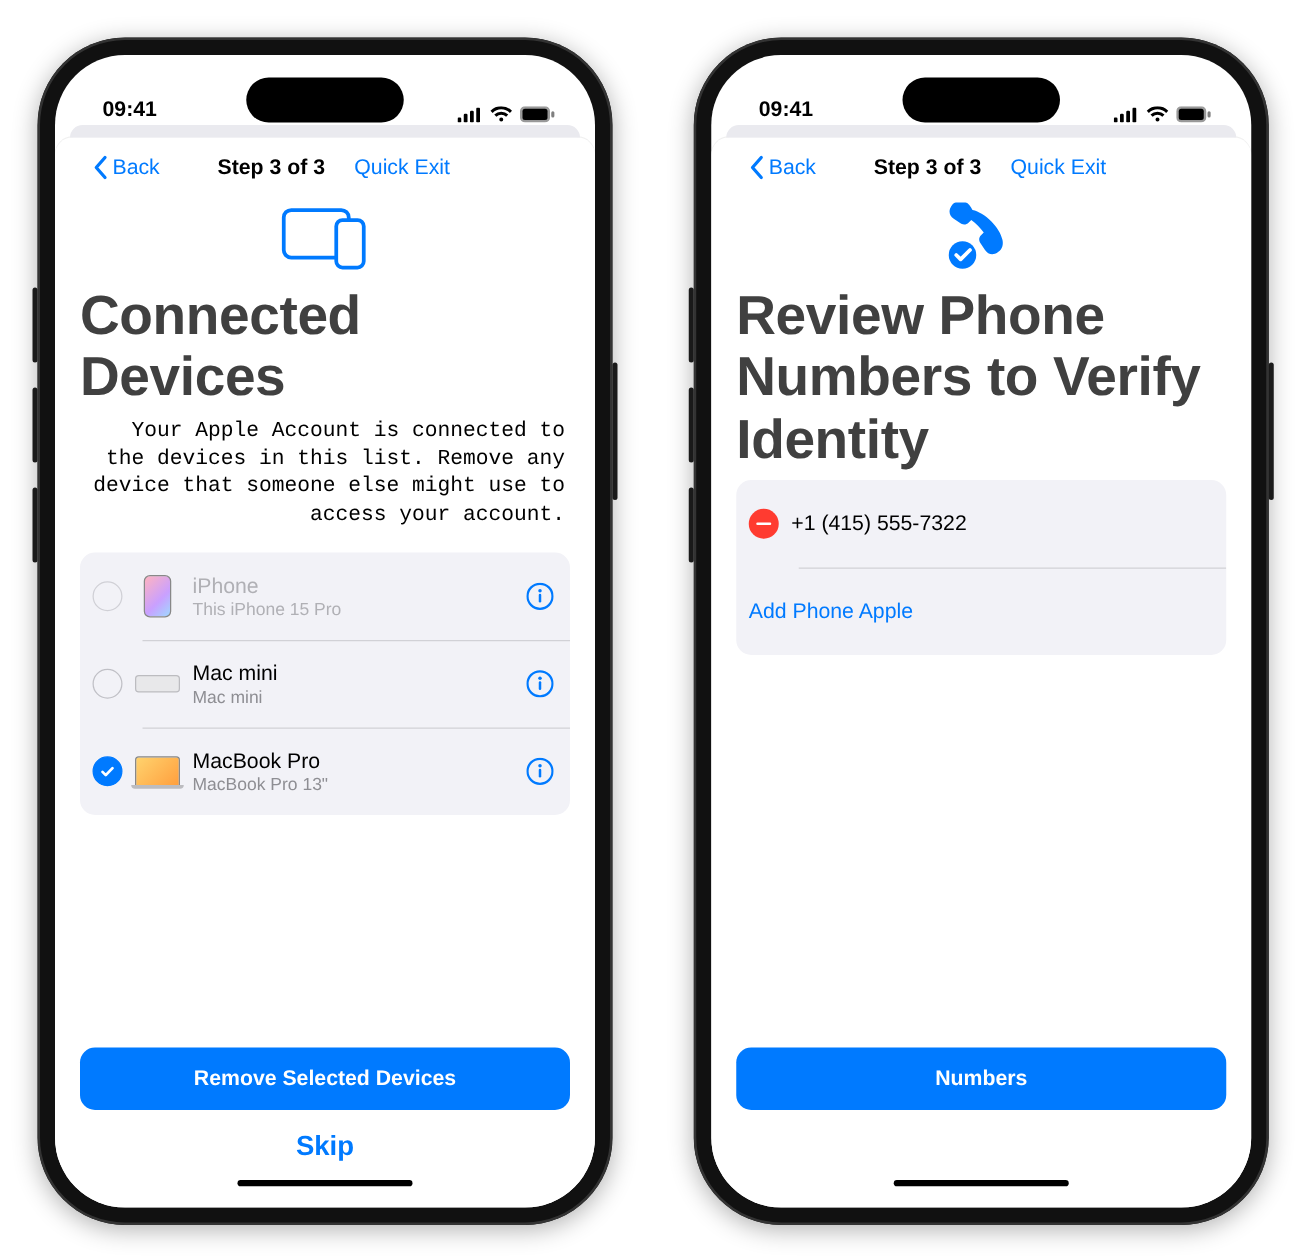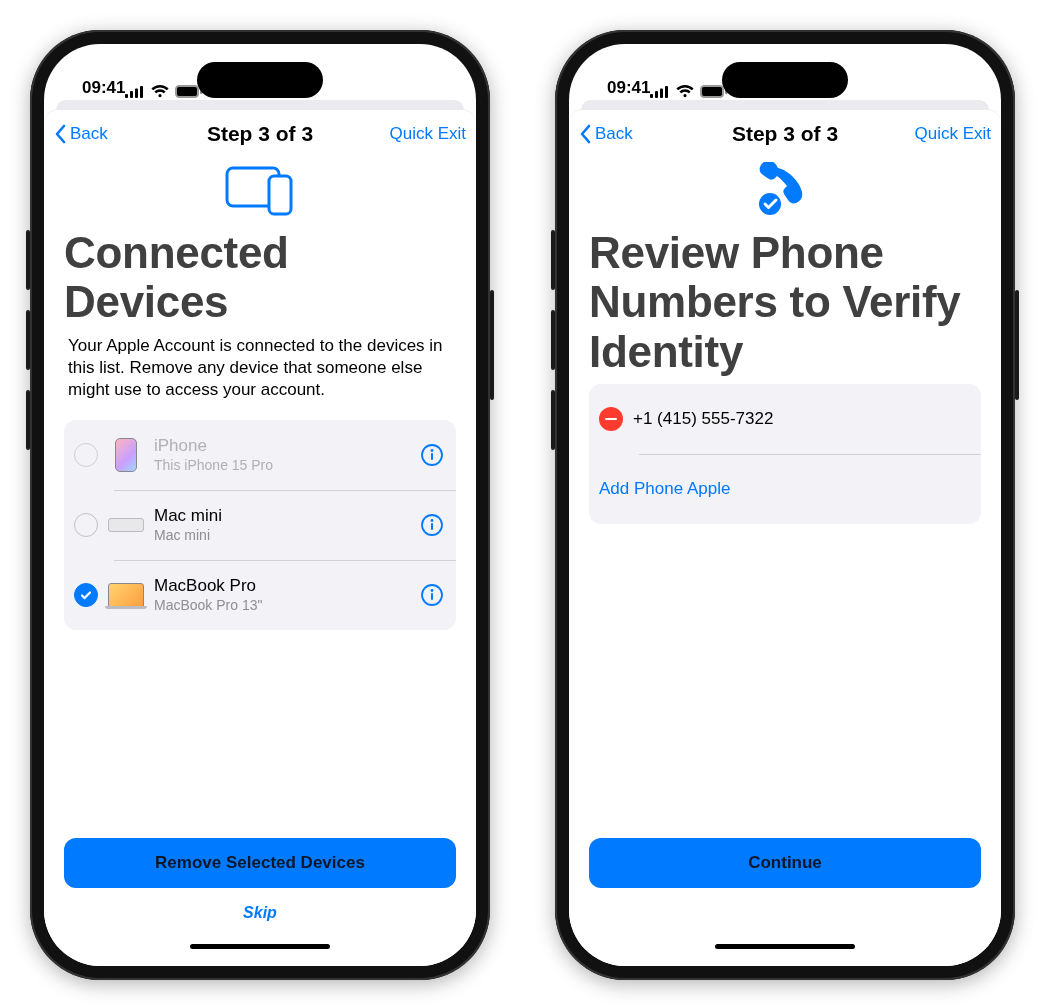--- a/index.html
+++ b/index.html
@@ -67,20 +67,21 @@
     width: 126px;
     height: 36px;
     background: #000;
     border-radius: 22px;
     z-index: 50;
   }
   .status-bar {
     height: 54px;
     display:flex;
     align-items:flex-end;
+    justify-content:space-between;
     padding: 0 32px 2px 38px;
     font-size: 17px;
     font-weight: 600;
     color: #000;
   }
   .status-icons { display:flex; align-items:center; gap:6px; }
   .status-icons svg { display:block; }
 
   .sheet {
     flex:1;
@@ -99,35 +100,35 @@
     left:12px; right:12px; top:-10px; height:10px;
     background:#eaeaef;
     border-top-left-radius:14px;
     border-top-right-radius:14px;
   }
 
   .nav-bar {
     height: 48px;
     display:flex;
     align-items:center;
-    justify-content:space-between;
-    padding: 0 10px;
+    justify-content:flex-start;
+    padding: 0 30px;
     font-size: 17px;
   }
   .nav-left, .nav-right {
     color: var(--ios-blue);
     display:flex;
     align-items:center;
     gap:2px;
     min-width: 100px;
   }
   .nav-right { justify-content:flex-end; }
   .nav-title {
     font-weight: 600;
-    font-size: 21px;
+    font-size: 17px;
     color:#000;
   }
   .nav-left svg { margin-right:2px; }
 
   .content {
     flex:1;
     padding: 0 20px;
     display:flex;
     flex-direction:column;
     overflow:hidden;
@@ -144,22 +145,23 @@
     font-weight: 700;
     letter-spacing: -0.3px;
     margin: 0 0 8px 0;
     color:#404040;
     text-align:left;
   }
   .page-desc {
     font-size: 17px;
     line-height: 1.32;
     color:#000;
-    text-align:left;
+    text-align:right;
     margin: 0 4px 18px 4px;
+    font-family: Liberation Mono, monospace;
   }
 
   .list-group {
     background: var(--ios-group-bg);
     border-radius: 12px;
     overflow:hidden;
   }
   .row {
     display:flex;
     align-items:center;
@@ -211,34 +213,33 @@
     content:""; width:12px; height:2.5px; background:#fff; border-radius:2px;
   }
   .row-link { color: var(--ios-blue); font-size:17px; }
 
   .footer {
     margin-top:auto;
     padding: 14px 20px 10px 20px;
   }
   .primary-btn {
     background: var(--ios-blue);
-    color:#0f172a;
+    color:#ffffff;
     border-radius: 12px;
     height: 50px;
     display:flex; align-items:center; justify-content:center;
     font-size:17px; font-weight:600;
   }
   .secondary-link {
     text-align:center;
     color: var(--ios-blue);
-    font-size:16px;
+    font-size:22px;
     font-weight:600;
     margin-top:16px;
     height: 24px;
-    font-style: italic;
   }
 
   .home-indicator {
     height: 28px;
     display:flex; align-items:flex-start; justify-content:center;
   }
   .home-indicator::after{
     content:"";
     width: 140px; height:5px; border-radius:3px; background:#000; margin-top:6px;
   }
@@ -452,21 +453,21 @@
               </div>
             </div>
             <div class="row">
               <div class="row-link">Add Phone Apple</div>
             </div>
           </div>
         </div>
 
         <div class="footer">
           <div class="primary-btn">
-            <span>Continue</span>
+            <span>Numbers</span>
           </div>
           <div class="secondary-link" style="visibility:hidden">.</div>
         </div>
 
         <div class="home-indicator"></div>
       </div>
     </div>
   </div>
 
 </div>

